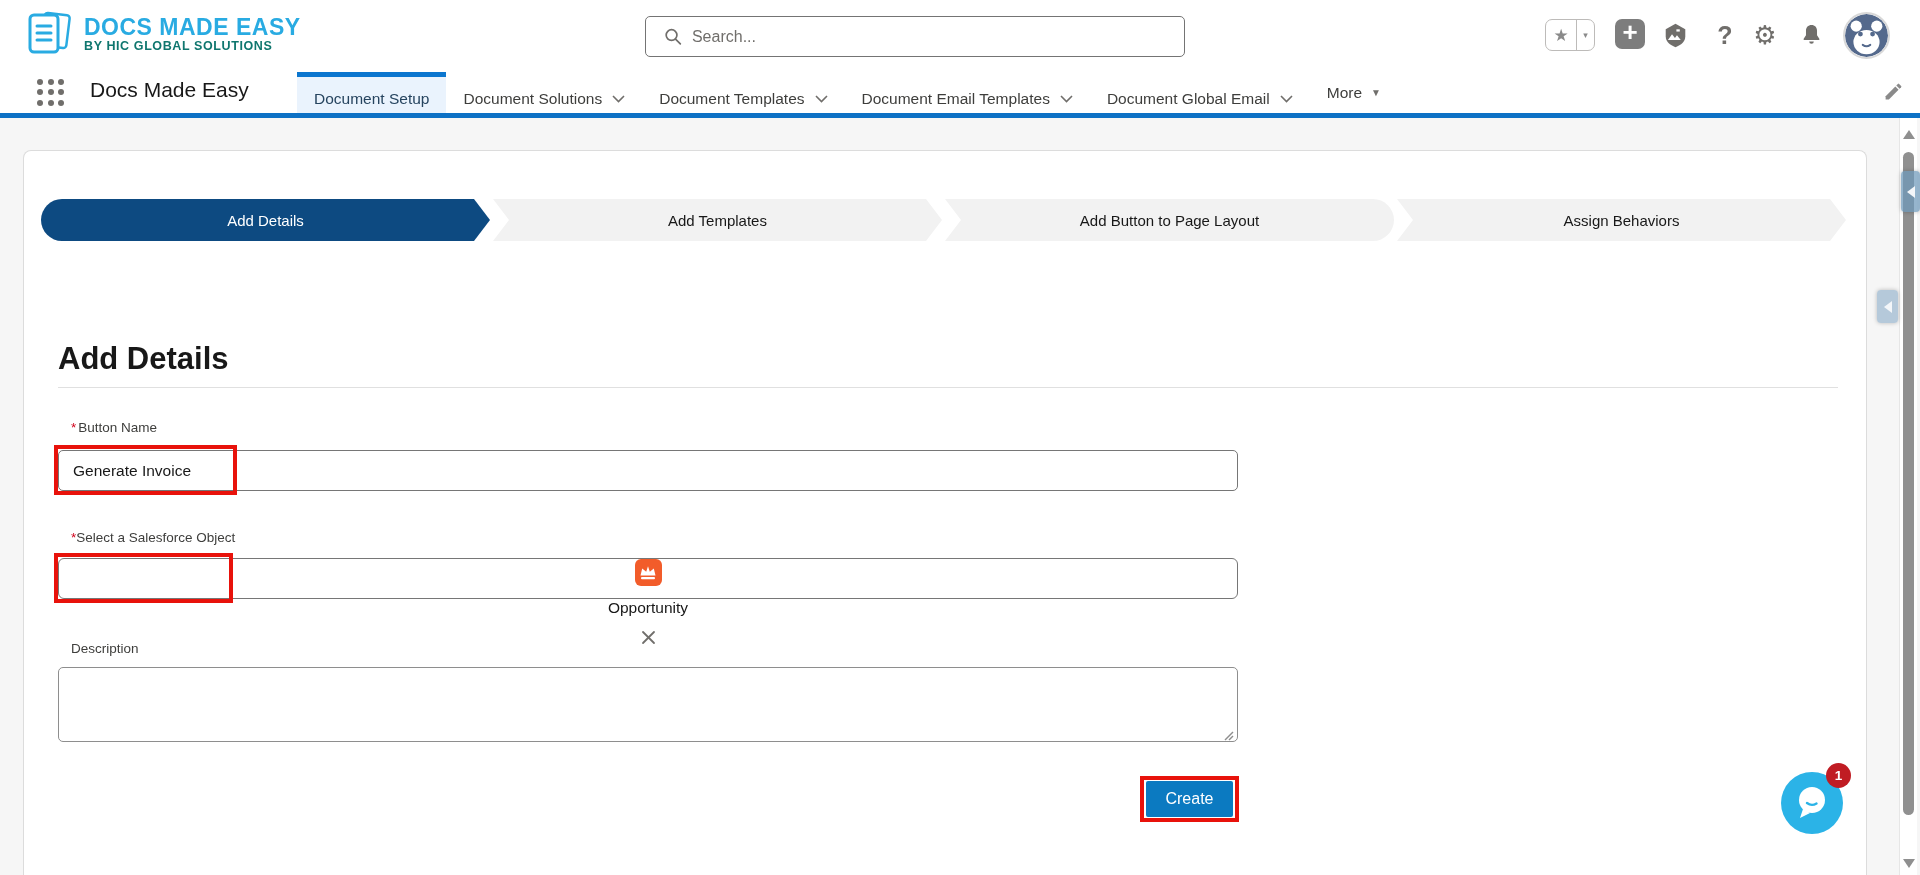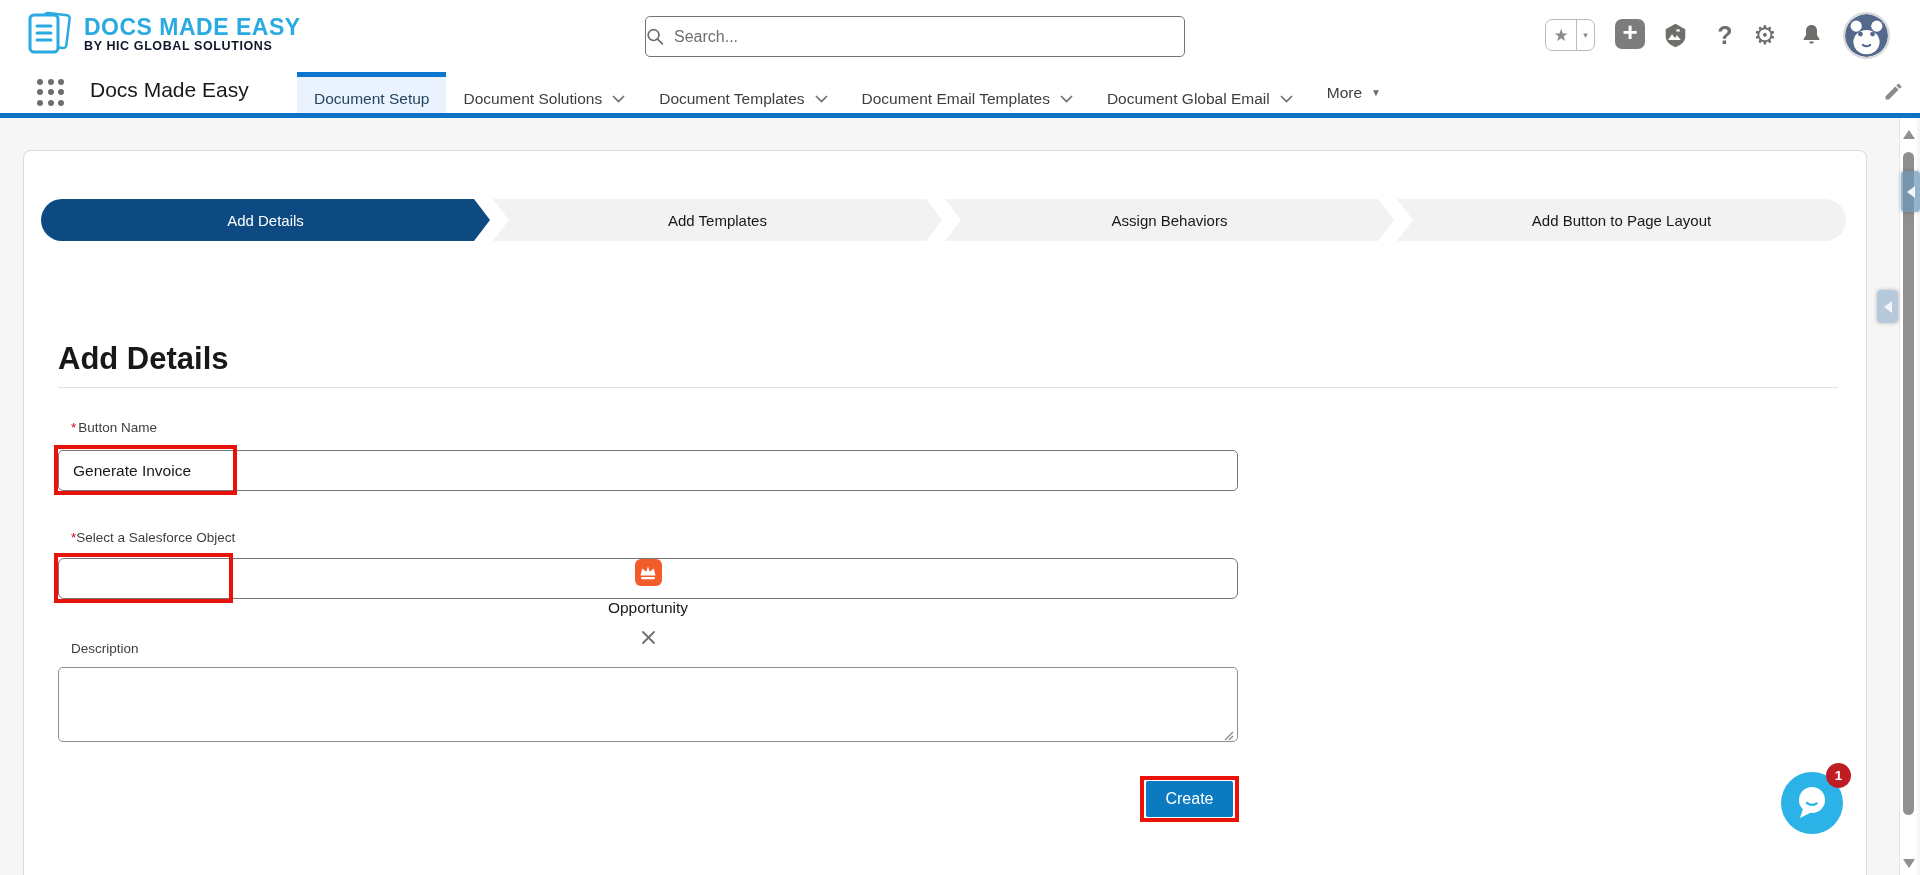--- a/index.html
+++ b/index.html
@@ -3,23 +3,23 @@
 <meta charset="utf-8">
 <style>
   * { margin:0; padding:0; box-sizing:border-box; }
   html,body { width:1920px; height:875px; overflow:hidden; background:#fff;
     font-family:"Liberation Sans", sans-serif; }
 
   
   .header { position:absolute; left:0; top:0; width:1920px; height:72px; background:#fff; }
   .logo-wrap { position:absolute; left:22px; top:9px; display:flex; align-items:center; gap:8px; }
   .logo-text-title { color:#29abe2; font-size:23px; font-weight:bold; letter-spacing:.5px; line-height:24px; }
-  .logo-text-sub { color:#0f172a; font-size:12.5px; font-weight:bold; letter-spacing:.6px; }
+  .logo-text-sub { color:#0f766e; font-size:12.5px; font-weight:bold; letter-spacing:.6px; }
   .search-box { position:absolute; left:645px; top:16px; width:540px; height:41px;
-    border:1px solid #747474; border-radius:5px; background:#fff; display:flex; align-items:center; padding:0 0; gap:10px; }
+    border:1px solid #747474; border-radius:5px; background:#fff; display:flex; align-items:center; padding:0 18px; gap:10px; }
   .search-box input { border:none; outline:none; font-size:16px; color:#444; width:100%;
     font-family:"Liberation Sans", sans-serif; background:transparent; }
   .search-box input::placeholder { color:#706e6b; }
 
   .fav-combo { position:absolute; left:1545px; top:19px; width:50px; height:32px;
     border:1px solid #bdbbb9; border-radius:7px; display:flex; align-items:stretch; overflow:hidden; }
   .fav-star { flex:1; display:flex; align-items:center; justify-content:center; font-size:17px; color:#8a8a8a; }
   .fav-div { width:1px; background:#bdbbb9; }
   .fav-caret { width:17px; display:flex; align-items:center; justify-content:center; font-size:9px; color:#8a8a8a; }
   .plus-btn { position:absolute; left:1615px; top:19px; width:30px; height:30px; background:#7d7d7d;
@@ -246,25 +246,25 @@
 
 <div class="card">
 
   <div class="path">
     <div class="step first">
       <span>Add Details</span>
     </div>
     <div class="step">
       <span>Add Templates</span>
     </div>
+    <div class="step last">
+      <span>Add Button to Page Layout</span>
+    </div>
     <div class="step">
       <span>Assign Behaviors</span>
-    </div>
-    <div class="step last">
-      <span>Add Button to Page Layout</span>
     </div>
   </div>
 
   <div class="form-heading">Add Details</div>
   <div class="heading-divider"></div>
 
   <div class="field-label" style="left:37px; top:269px;">
     <span class="req">*</span><span>Button Name</span>
   </div>
   <input class="text-input" style="top: 299px;" value="Generate Invoice">

